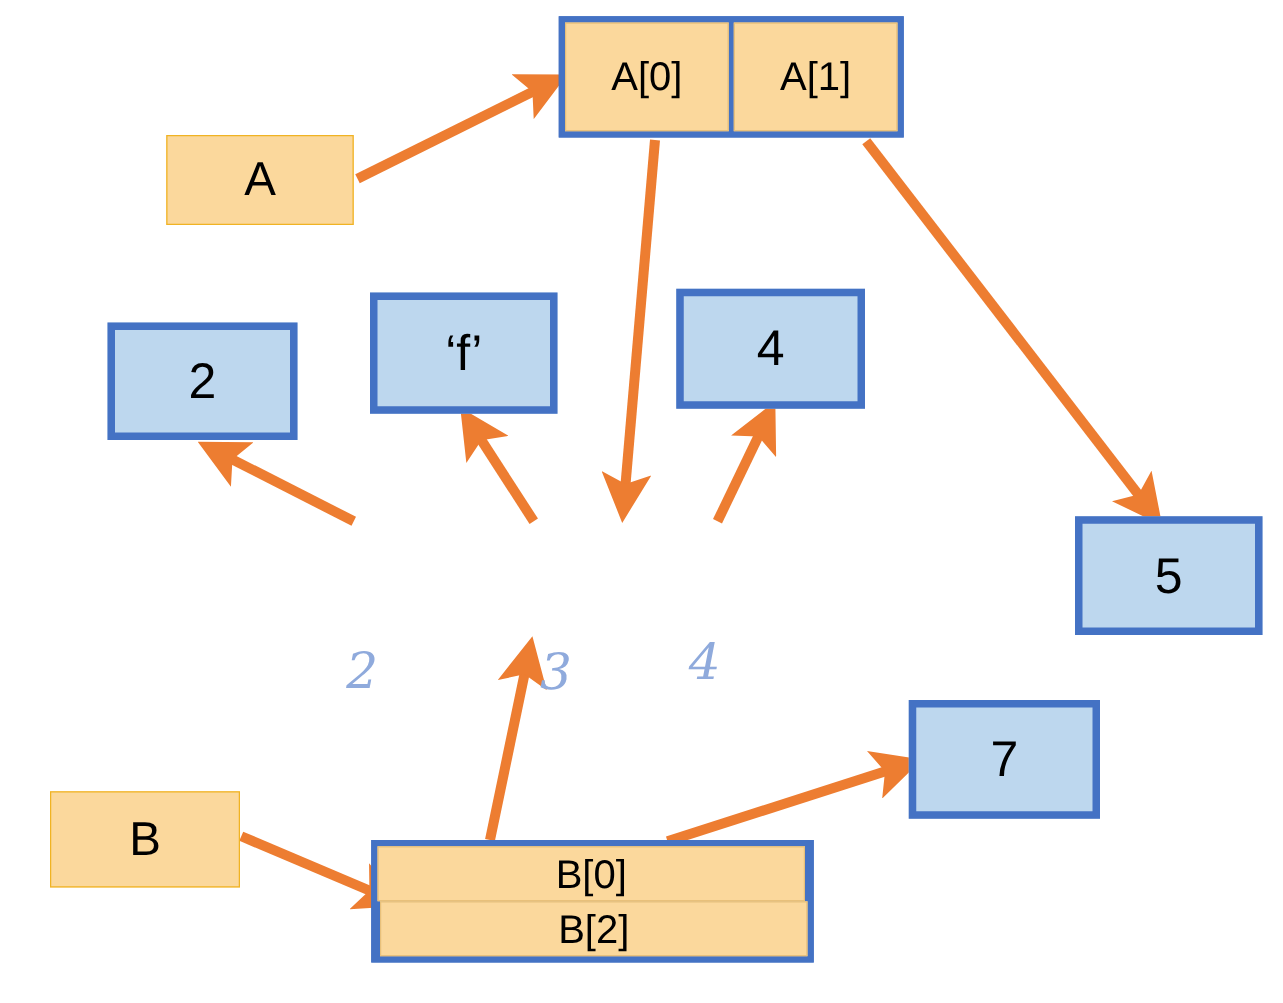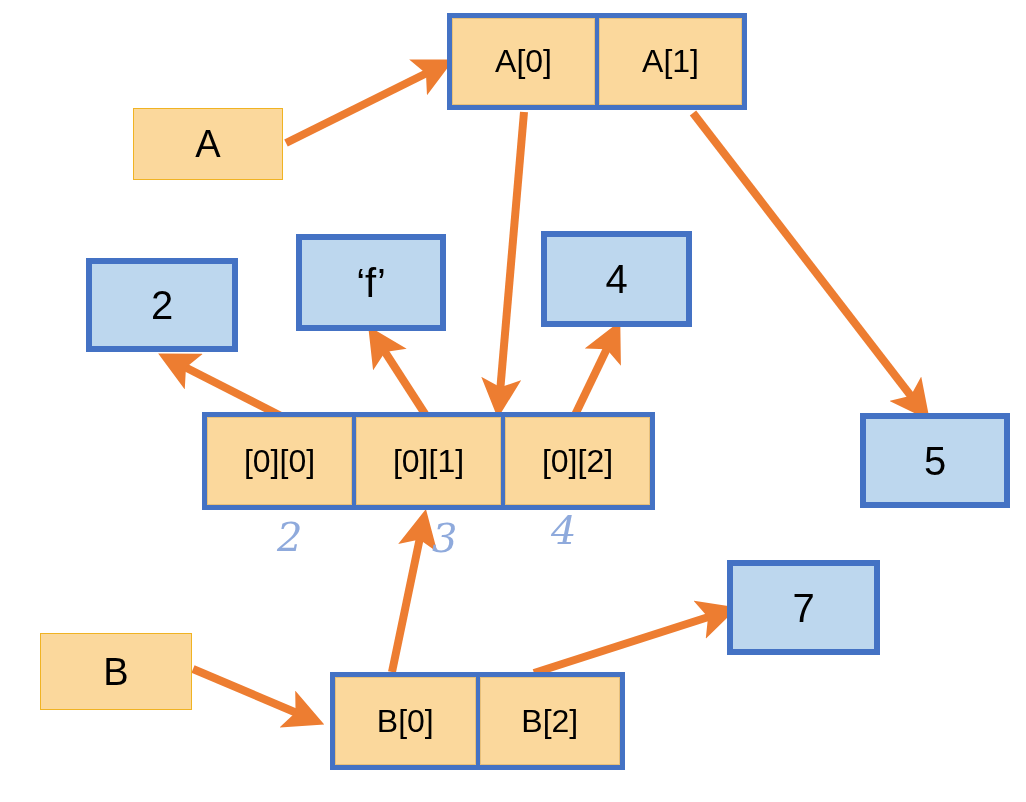--- a/index.html
+++ b/index.html
@@ -112,42 +112,31 @@
   </svg>
 
   <div class="box ptr-box" style="left:133px; top:108px; width:150px; height:72px;">
     <span>A</span>
   </div>
 
   <div class="box ptr-box" style="left:40px; top:633px; width:152px; height:77px;">
     <span>B</span>
   </div>
 
-  <div class="array-box" style="left:447px; top:13px; width:300px; height:97px;">
+  <div class="array-box" style="left:447px; top:13px; width:276px; height:97px;">
     <div class="array-cell">
       <span>A[0]</span>
     </div>
     <div class="array-cell">
       <span>A[1]</span>
     </div>
   </div>
 
-  <div class="array-box" style="left:202px; top:412px; width:453px; height:98px;">
-    <div class="array-cell">
-      <span>[0][0]</span>
-    </div>
-    <div class="array-cell">
-      <span>[0][1]</span>
-    </div>
-    <div class="array-cell">
-      <span>[0][2]</span>
-    </div>
-  </div>
 
-  <div class="array-box" style="left:330px; top:672px; width:295px; height:98px;">
+  <div class="array-box" style="left:297px; top:672px; width:354px; height:98px;flex-direction:column;">
     <div class="array-cell">
       <span>B[0]</span>
     </div>
     <div class="array-cell">
       <span>B[2]</span>
     </div>
   </div>
 
   <div class="box val-box" style="left:86px; top:258px; width:152px; height:94px;">
     <span>2</span>

